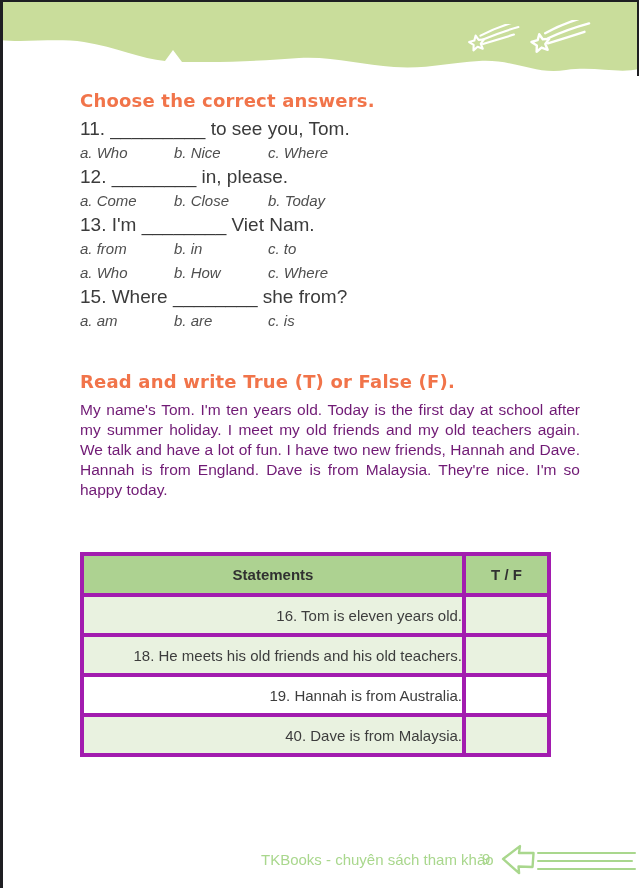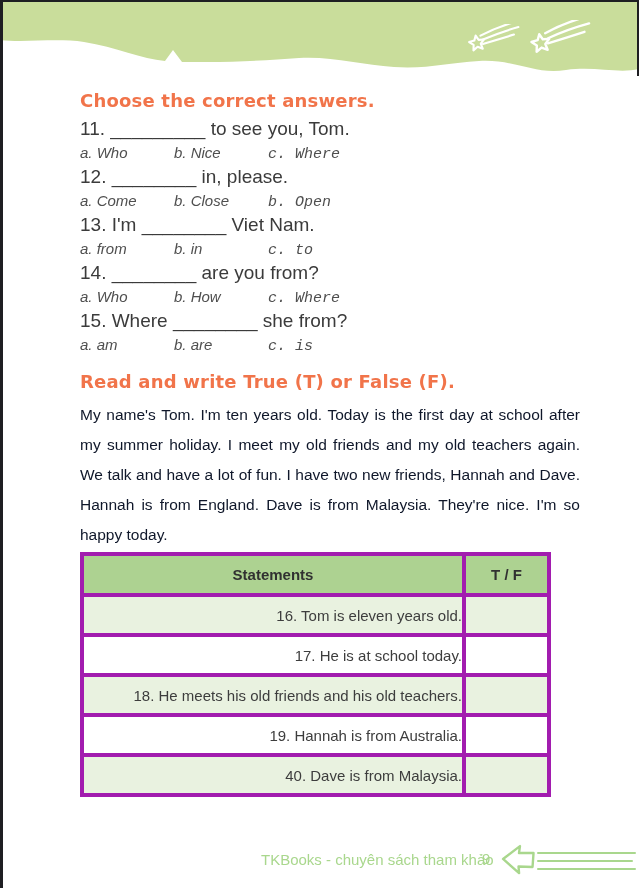--- a/index.html
+++ b/index.html
@@ -26,25 +26,25 @@
   .h2 { top:371px; }
 
   .questions { position:absolute; left:80px; top:117px; width:430px; }
   .q-line {
     height:24px; line-height:24px; font-size:19px; color:#3b3b3b;
   }
   .opt-line {
     height:24px; line-height:24px; font-size:15px; color:#4f4f4f; font-style:italic;
   }
   .opt-line span { display:inline-block; width:94px; }
-  .opt-line span:last-child { width:auto;font-family:Liberation Mono, monospace; }
+  .opt-line span:last-child { width:auto; }
 
   .passage {
     position:absolute; left:80px; top:400px; width:500px;
-    font-size:15.5px; line-height:30px; color:#0f172a; text-align:justify;
+    font-size:15.5px; line-height:20px; color:#701a75; text-align:justify;
   }
 
   .tf-table {
     position:absolute; left:80px; top:552px; border-collapse:collapse;
   }
   .tf-table th, .tf-table td { border:4px solid #a21caf; }
   .tf-table th {
     background:#add291; height:41px; font-size:15px; color:#313131;
     font-weight:bold; text-align:center;
   }
@@ -107,51 +107,46 @@
 
   <div class="h-orange h1">Choose the correct answers.</div>
 
   <div class="questions">
     <div class="q-line">11. _________ to see you, Tom.</div>
     <div class="opt-line">
       <span>a. Who</span><span>b. Nice</span><span>c. Where</span>
     </div>
     <div class="q-line">12. ________ in, please.</div>
     <div class="opt-line">
-      <span>a. Come</span><span>b. Close</span><span>b. Open</span>
+      <span>a. Come</span><span>b. Close</span><span>b. Today</span>
     </div>
     <div class="q-line">13. I'm ________ Viet Nam.</div>
     <div class="opt-line">
       <span>a. from</span><span>b. in</span><span>c. to</span>
     </div>
-    <div class="q-line">14. ________ are you from?</div>
     <div class="opt-line">
       <span>a. Who</span><span>b. How</span><span>c. Where</span>
     </div>
     <div class="q-line">15. Where ________ she from?</div>
     <div class="opt-line">
       <span>a. am</span><span>b. are</span><span>c. is</span>
     </div>
   </div>
 
   <div class="h-orange h2">Read and write True (T) or False (F).</div>
   <div class="passage">My name's Tom. I'm ten years old. Today is the first day at school after my summer holiday. I meet my old friends and my old teachers again. We talk and have a lot of fun. I have two new friends, Hannah and Dave. Hannah is from England. Dave is from Malaysia. They're nice. I'm so happy today.</div>
 
   <table class="tf-table">
     <tbody>
         <tr>
       <th class="col-statement">Statements</th>
       <th class="col-answer">T / F</th>
     </tr>
     <tr class="tint">
       <td class="statement">16. Tom is eleven years old.</td>
-      <td class="answer"></td>
-    </tr>
-    <tr class="plain">
-      <td class="statement">17. He is at school today.</td>
       <td class="answer"></td>
     </tr>
     <tr class="tint">
       <td class="statement">18. He meets his old friends and his old teachers.</td>
       <td class="answer"></td>
     </tr>
     <tr class="plain">
       <td class="statement">19. Hannah is from Australia.</td>
       <td class="answer"></td>
     </tr>

